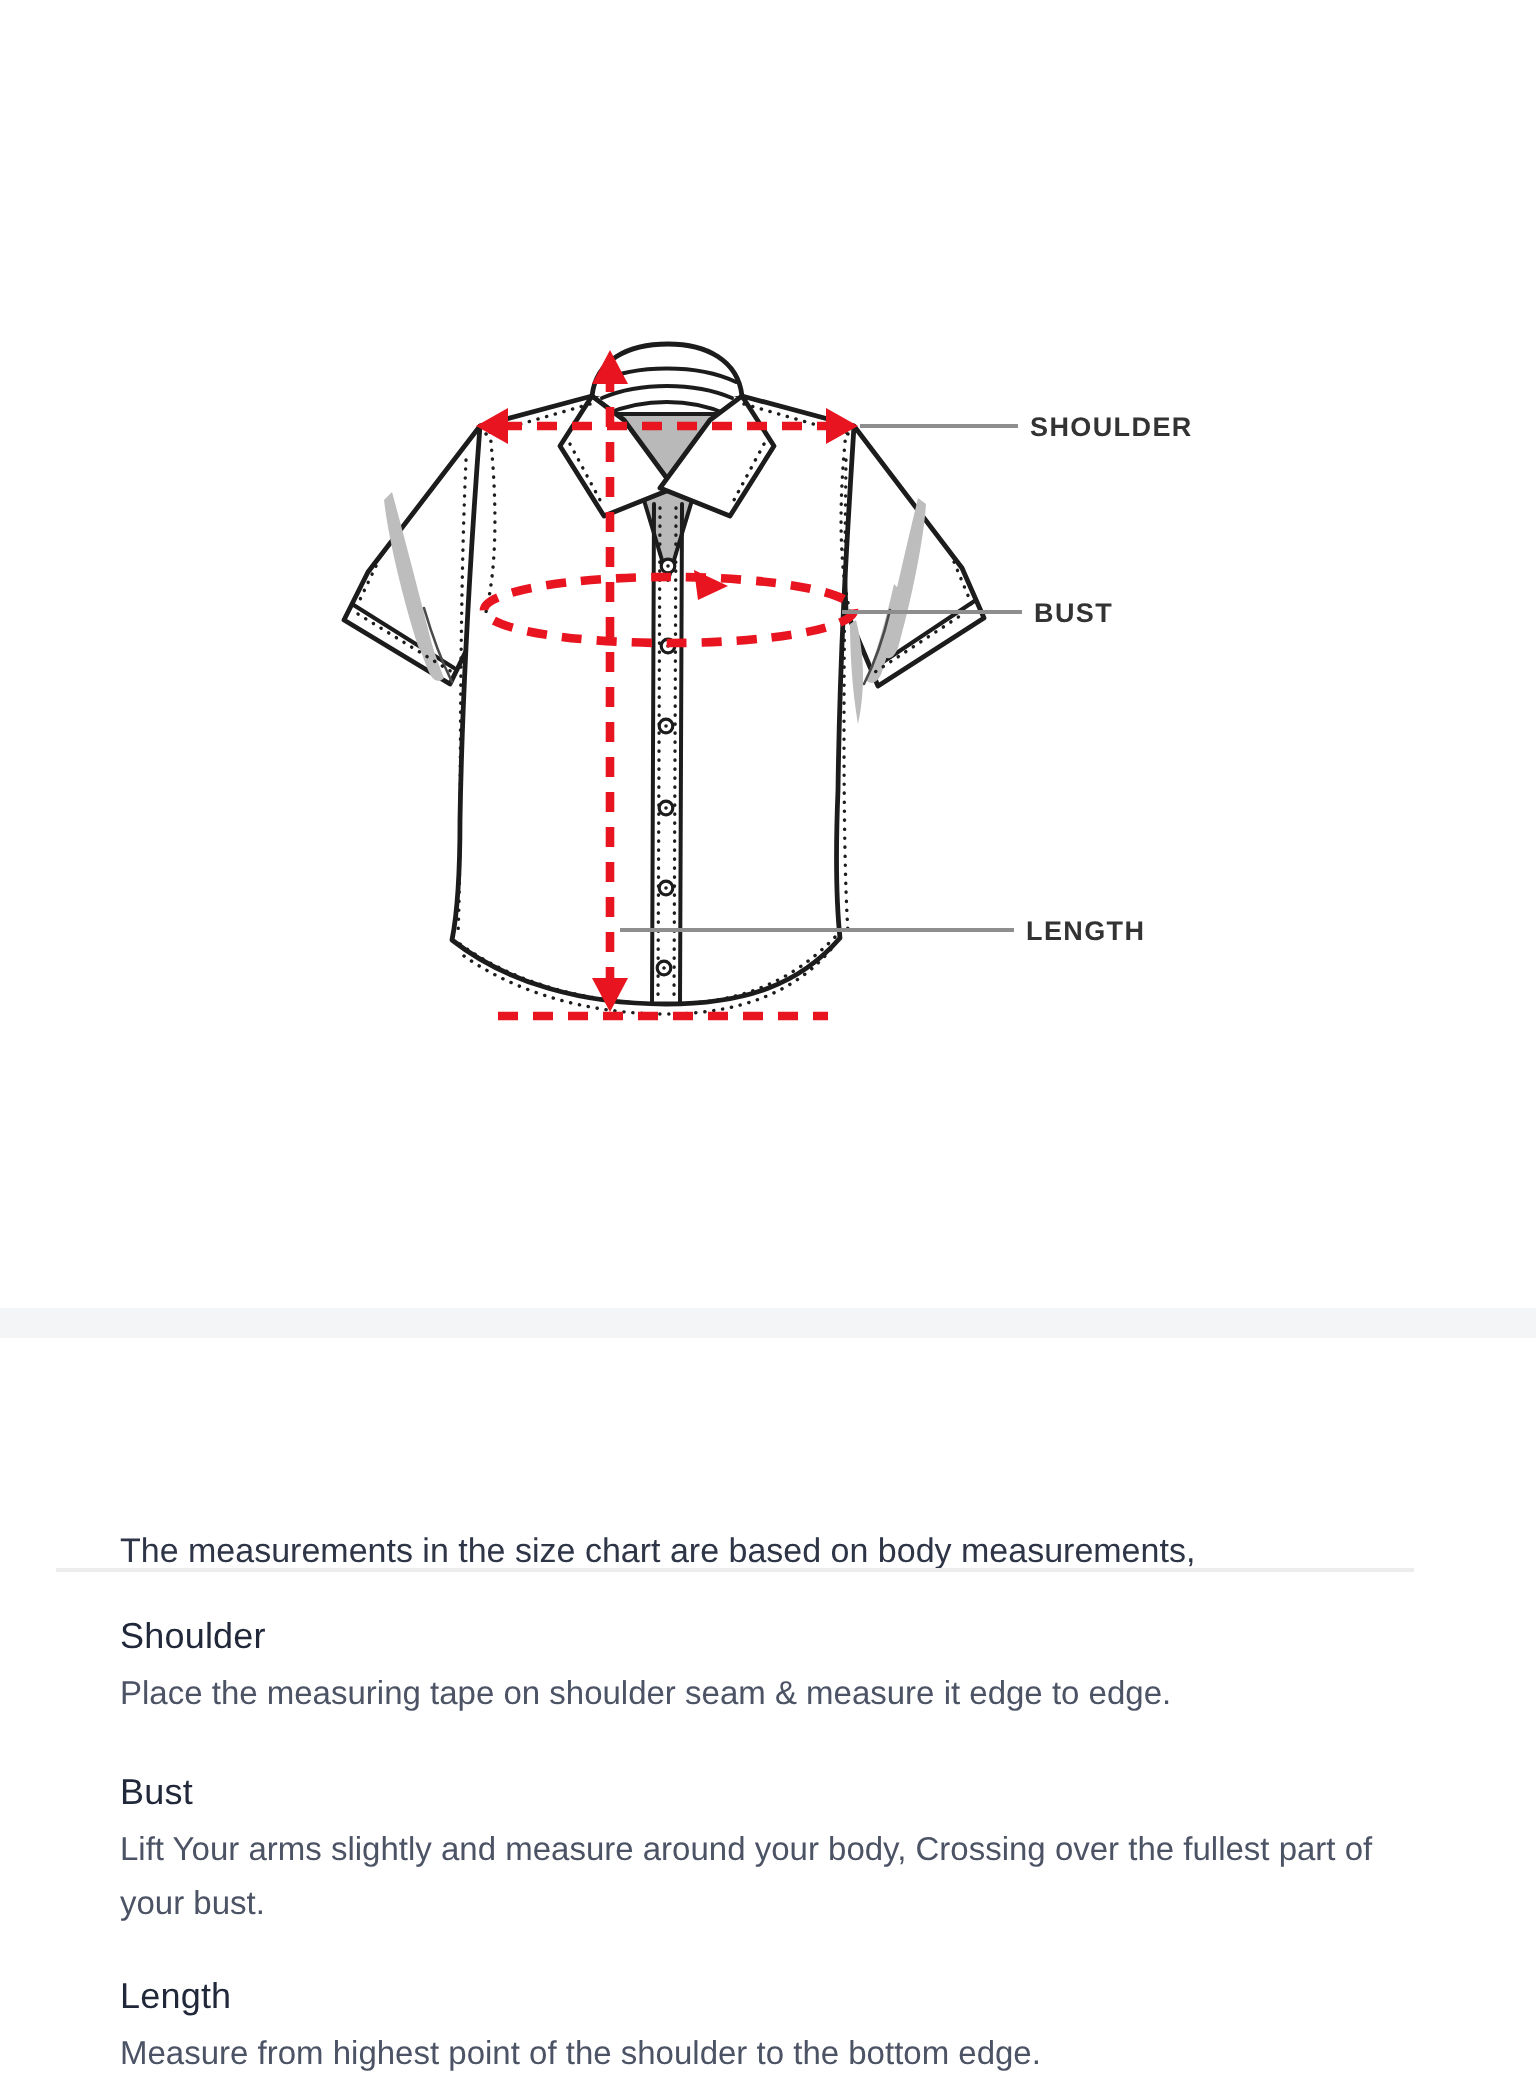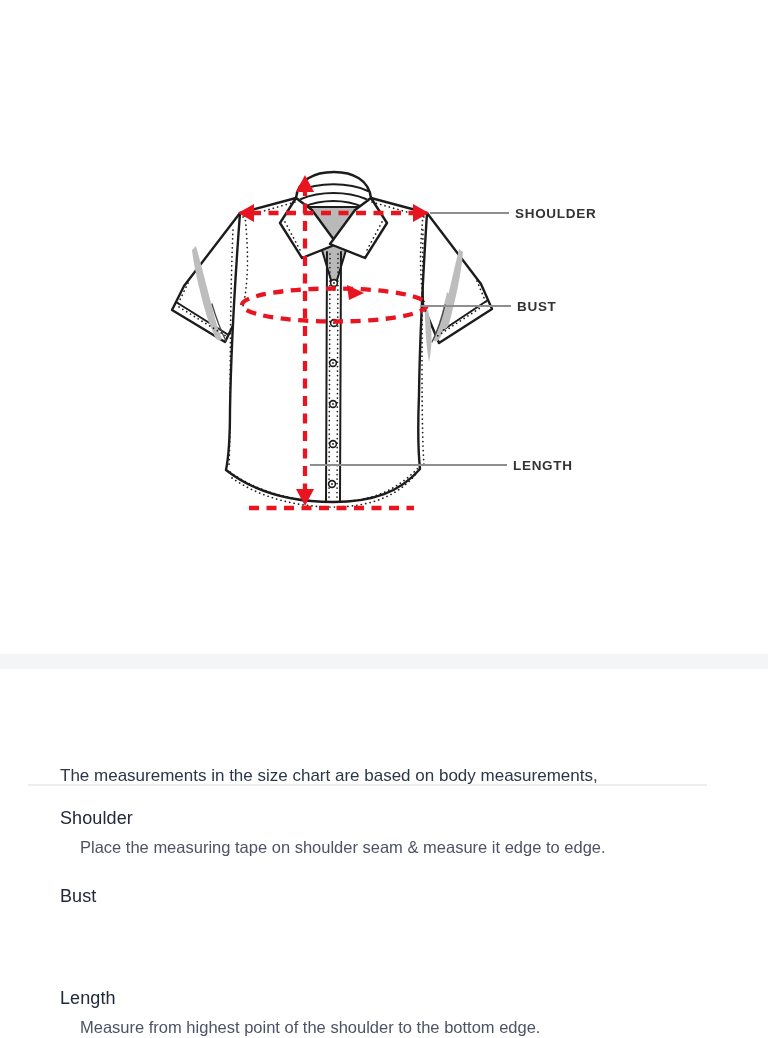--- a/index.html
+++ b/index.html
@@ -32,21 +32,20 @@
   }
   .measure-section { position: absolute; left: 60px; }
   .measure-section h2 {
     font-size: 18px; font-weight: 500; color: #20283a;
     letter-spacing: 0.1px;
   }
   .measure-section p {
     margin-top: 5px;
     font-size: 16.5px; line-height: 27px; color: #4c5365;
     max-width: 632px;
-    margin-left: 20px;
   }
   #section-shoulder { top: 808px; }
   #section-bust     { top: 886px; }
   #section-length   { top: 988px; }
 
   
   .outline  { fill: #ffffff; stroke: #1c1c1c; stroke-width: 2.4; stroke-linejoin: round; stroke-linecap: round; }
   .lineonly { fill: none; stroke: #1c1c1c; stroke-width: 2; stroke-linecap: round; }
   .stitch   { fill: none; stroke: #1c1c1c; stroke-width: 1.7; stroke-dasharray: 0.1 4.4; stroke-linecap: round; }
   .shade    { fill: #bdbdbd; stroke: none; }
@@ -173,18 +172,19 @@
 
 <div class="divider"></div>
 
 <section class="measure-section" id="section-shoulder">
   <h2>Shoulder</h2>
   <p>Place the measuring tape on shoulder seam &amp; measure it edge to edge.</p>
 </section>
 
 <section class="measure-section" id="section-bust">
   <h2>Bust</h2>
+  <p>Lift Your arms slightly and measure around your body, Crossing over the fullest part of your bust.</p>
 </section>
 
 <section class="measure-section" id="section-length">
   <h2>Length</h2>
   <p>Measure from highest point of the shoulder to the bottom edge.</p>
 </section>
 
 </body></html>

